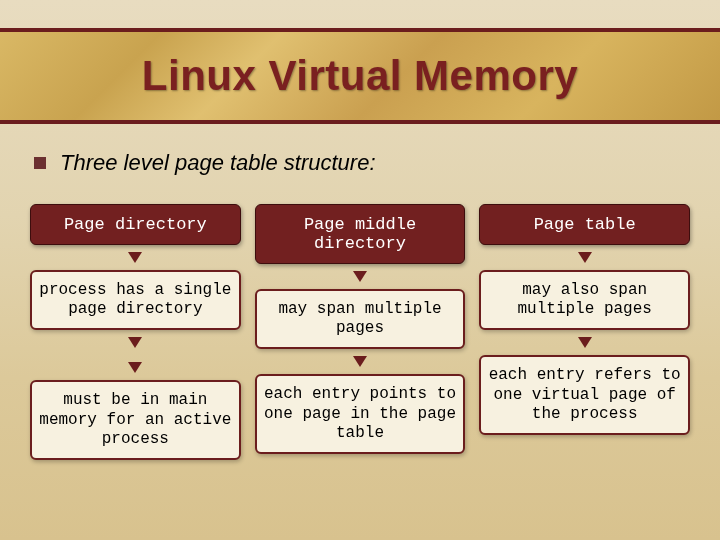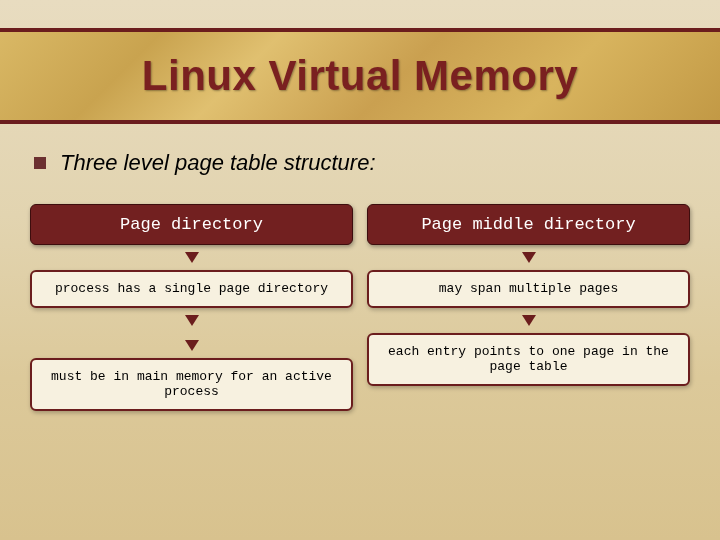--- a/index.html
+++ b/index.html
@@ -75,21 +75,21 @@
     text-align: center;
     padding: 10px 6px;
     border-radius: 6px;
     border: 1px solid #3d0d0d;
     box-shadow: 1px 2px 4px rgba(0,0,0,0.35);
   }
   .box {
     width: 100%;
     background: #f7f1e0;
     color: #000;
-    font-size: 13px;
+    font-size: 16px;
     text-align: center;
     padding: 9px 6px;
     border-radius: 6px;
     border: 2px solid #6b1d1d;
     line-height: 1.2;
     box-shadow: 1px 2px 4px rgba(0,0,0,0.25);
   }
   .arrow {
     width: 0;
     height: 0;
@@ -125,16 +125,23 @@
     </div>
 
     <div class="col">
       <div class="hdr">Page middle directory</div>
       <div class="arrow"></div>
       <div class="box">may span multiple pages</div>
       <div class="arrow"></div>
       <div class="box">each entry points to one page in the page table</div>
     </div>
 
+    <div class="col">
+      <div class="hdr">Page table</div>
+      <div class="arrow"></div>
+      <div class="box">may also span multiple pages</div>
+      <div class="arrow"></div>
+      <div class="box">each entry refers to one virtual page of the process</div>
+    </div>
 
   </div>
 
 </div>
 
 </body></html>

